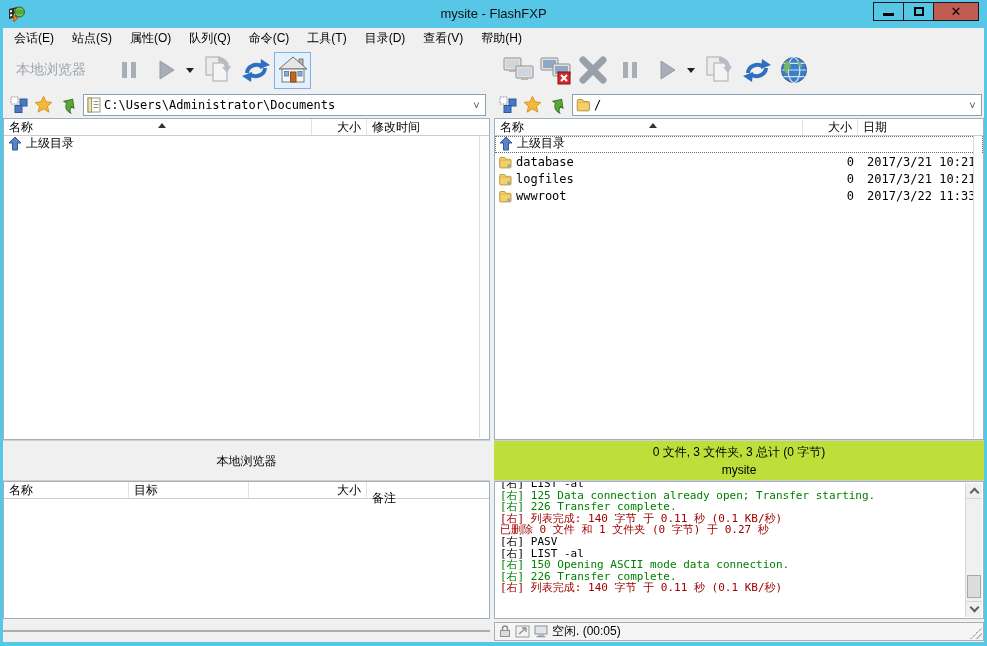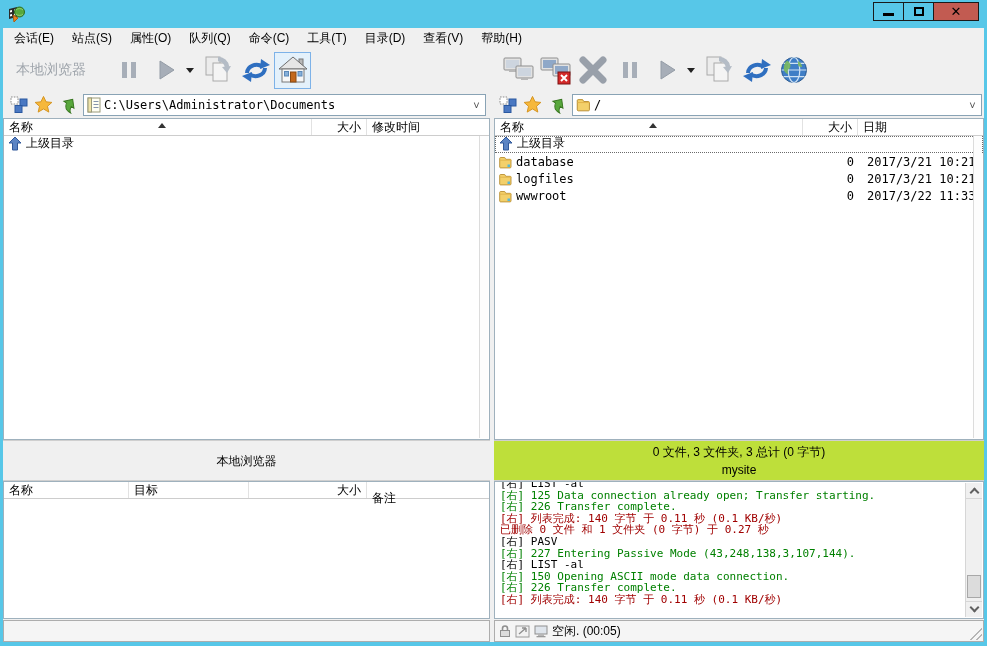--- a/index.html
+++ b/index.html
@@ -86,21 +86,21 @@
 
   
   .vscroll { position:absolute; top:1px; right:1px; bottom:1px; width:17px; background:#f0f0f0; border-left:1px solid #d6d6d6; }
   .sc-btn { height:16px; border-bottom:1px solid #d6d6d6; display:flex; align-items:center; justify-content:center; }
   .sc-btn.bottom { position:absolute; bottom:0; left:0; right:0; border-top:1px solid #d6d6d6; border-bottom:none; }
   .chev-up { width:7px; height:7px; border-left:2px solid #606060; border-top:2px solid #606060; transform:rotate(45deg); margin-top:4px; }
   .chev-dn { width:7px; height:7px; border-left:2px solid #606060; border-top:2px solid #606060; transform:rotate(225deg); margin-bottom:4px; }
   .sc-thumb { position:absolute; left:1px; right:1px; bottom:19px; height:23px; background:#dcdcdc; border:1px solid #a8a8a8; }
 
   
-  .statusbar { height:23px; display:flex; padding-top:1px; }
+  .statusbar { height:23px; display:flex; padding-top:1px;align-items:center; }
   .sb-left { width:487px; border:1px solid #adadad; background:#f5f5f5; }
   .sb-gap { width:4px; }
   .sb-right { flex:1; border:1px solid #adadad; background:#f5f5f5; display:flex; align-items:center; gap:3px; padding-left:3px; position:relative; font-size:12px; }
   .grip { position:absolute; right:1px; bottom:1px; width:12px; height:12px;
           background-image:linear-gradient(135deg, transparent 50%, #b5b5b5 50%, #b5b5b5 58%, transparent 58%, transparent 72%, #b5b5b5 72%, #b5b5b5 80%, transparent 80%); }
 
   .ic { display:inline-flex; align-items:center; justify-content:center; }
 </style>
 </head>
 <body>
@@ -110,20 +110,21 @@
   <div class="titlebar">
     <span class="app-icon ic">
       <svg width="18" height="17" viewBox="0 0 18 17">
         <polygon points="1,3 9,1 9,11 1,13" fill="#2b2b2b"></polygon>
         <path d="M2 4.5 l2-.4 v2 l-2 .4 Z M6 3.6 l2-.4 v2 l-2 .4 Z M2 8.5 l2-.4 v2 l-2 .4 Z M6 7.6 l2-.4 v2 l-2 .4 Z" fill="#fff"></path>
         <circle cx="11.5" cy="6" r="5" fill="#57a83c" stroke="#2d7020"></circle>
         <path d="M8 4 a5 5 0 0 1 7 0 M8 8 a5 5 0 0 0 7 0" stroke="#8fd070" fill="none"></path>
         <polygon points="5,9 10,12 6,16" fill="#e8821e" stroke="#b05c10"></polygon>
       </svg>
     </span>
+    <span class="title">mysite - FlashFXP</span>
     <span class="win-buttons">
       <span class="winbtn">
           <span class="glyph-min"></span>
         </span>
       <span class="winbtn">
           <span class="glyph-max"></span>
         </span>
       <span class="winbtn close">
           <span class="glyph-close">✕</span>
         </span>
@@ -440,21 +441,20 @@
       </div>
       <div class="tb-gap"></div>
       <div class="log-panel">
         <div class="log-lines" id="log-lines">
             <div class="log-line lg-black"><span>[右] LIST -al</span></div>
             <div class="log-line lg-green"><span>[右] 125 Data connection already open; Transfer starting.</span></div>
             <div class="log-line lg-green"><span>[右] 226 Transfer complete.</span></div>
             <div class="log-line lg-maroon"><span>[右] 列表完成: 140 字节 于 0.11 秒 (0.1 KB/秒)</span></div>
             <div class="log-line lg-maroon"><span>已删除 0 文件 和 1 文件夹 (0 字节) 于 0.27 秒</span></div>
             <div class="log-line lg-black"><span>[右] PASV</span></div>
-            <div class="log-line lg-green"><span>[右] 227 Entering Passive Mode (43,248,138,3,107,144).</span></div>
             <div class="log-line lg-black"><span>[右] LIST -al</span></div>
             <div class="log-line lg-green"><span>[右] 150 Opening ASCII mode data connection.</span></div>
             <div class="log-line lg-green"><span>[右] 226 Transfer complete.</span></div>
             <div class="log-line lg-maroon"><span>[右] 列表完成: 140 字节 于 0.11 秒 (0.1 KB/秒)</span></div>
           </div>
         <div class="vscroll">
           <div class="sc-btn">
               <span class="chev-up"></span>
             </div>
           <div class="sc-thumb"></div>

